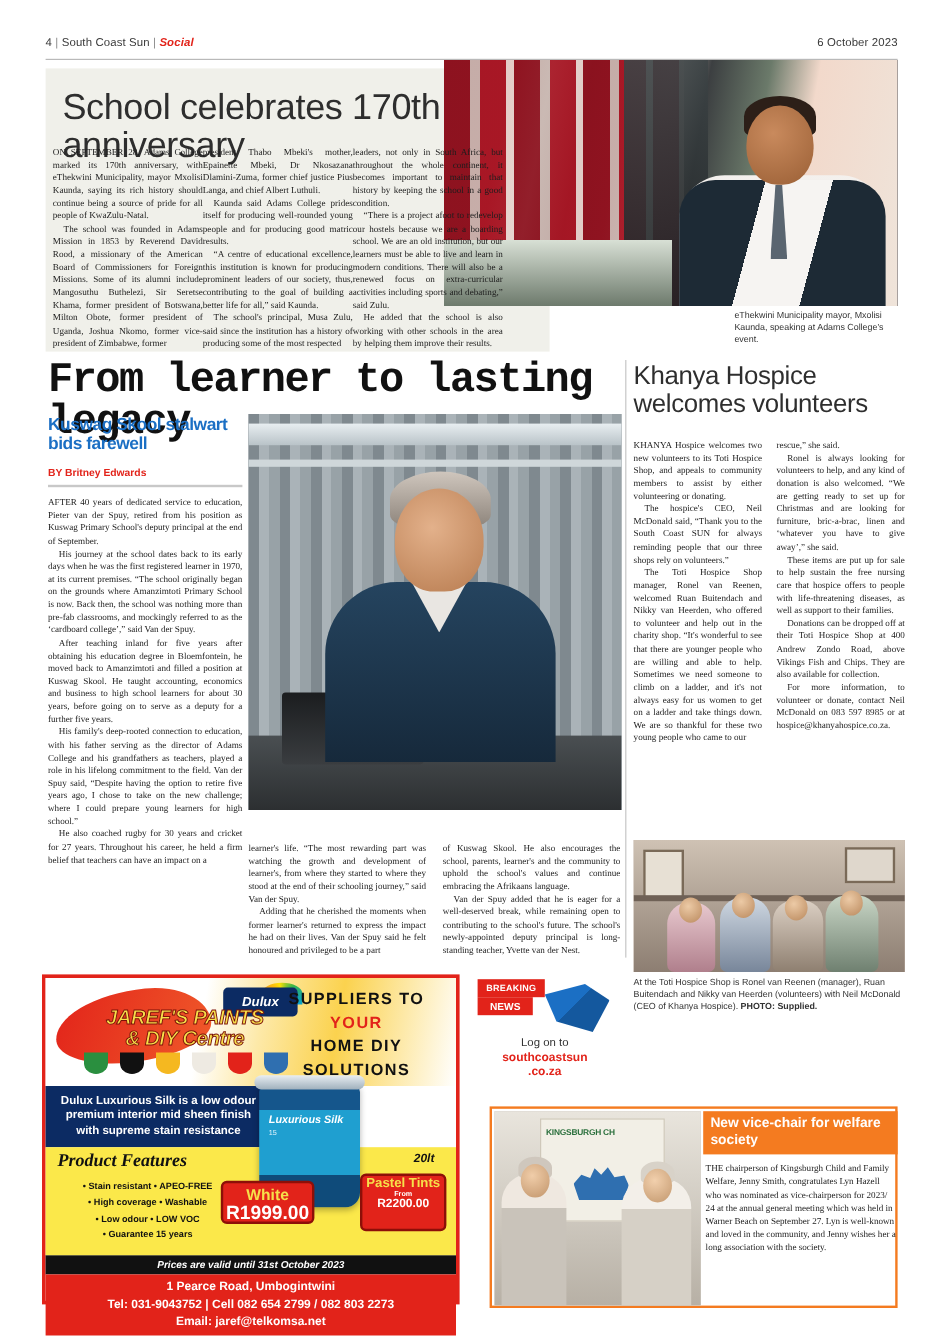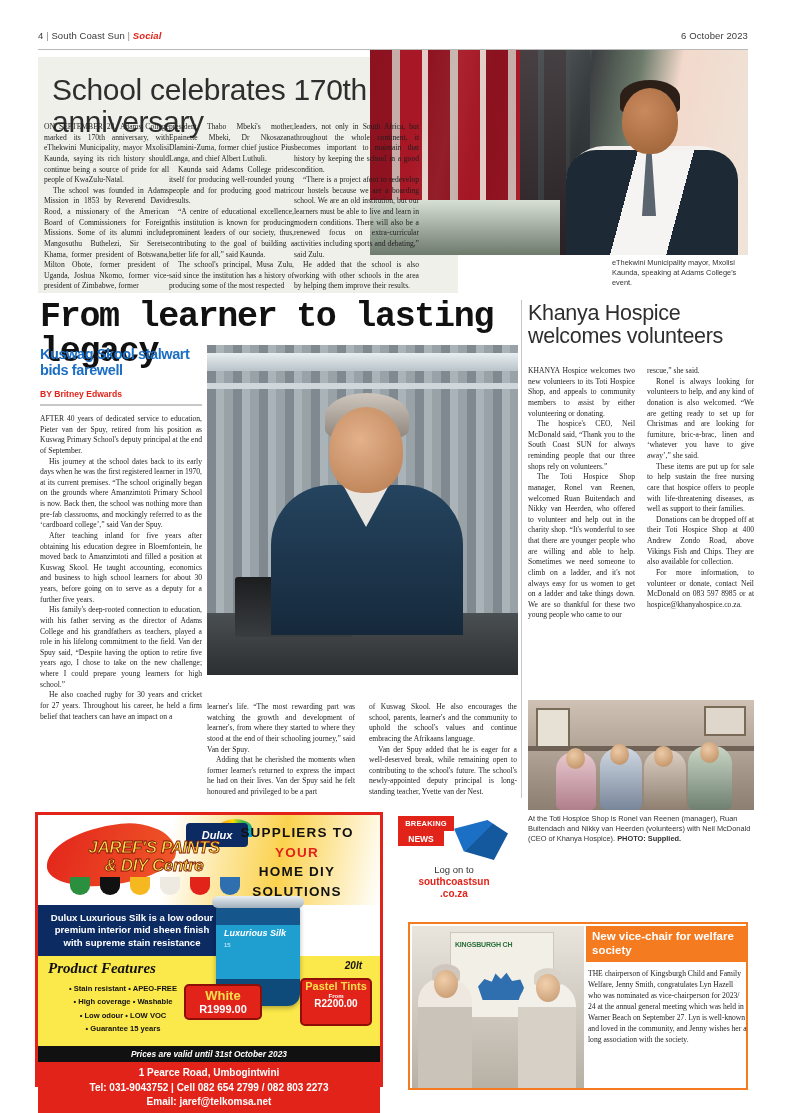--- a/index.html
+++ b/index.html
@@ -200,21 +200,21 @@
     font-size:9.6px; font-weight:bold; line-height:1.3; width:188px;}
   .jf-yellow { position:relative; background:#fbe84a; height:90px; }
   .jf-pf { position:absolute; left:10px; top:4px; font-size:15px; font-weight:bold;
     font-family:"Liberation Serif", serif; color:#111; font-style:italic;}
   .jf-feat { position:absolute; left:10px; top:26px; width:150px; font-size:7.6px;
     font-weight:bold; line-height:1.72; color:#111;}
   .jf-feat div { text-align:center; }
   .jf-white-badge { position:absolute; left:146px; top:28px; width:78px; height:36px;
     background:#e2231a; border:2px solid #8d0f08; border-radius:5px; text-align:center;
     color:#f6e04a; font-size:13px; font-weight:bold; padding-top:2px;}
-  .jf-white-badge span { display:block; color:#fff; font-size:11px;}
+  .jf-white-badge span { display:block; color:#fff; font-size:16px;}
   .jf-pastel { position:absolute; right:8px; top:22px; width:72px; height:48px;
     background:#e2231a; border:2px solid #8d0f08; border-radius:5px; text-align:center;
     color:#f6e04a; font-size:11px; font-weight:bold; line-height:1.05; padding-top:1px;}
   .jf-pastel .from { color:#fff; font-size:6px; display:block; }
   .jf-pastel .amt { color:#fff; font-size:10px; display:block; }
   .jf-20lt { position:absolute; right:18px; top:4px; font-size:10px; font-style:italic;
     font-weight:bold; color:#111;}
   .jf-tin { position:absolute; left:178px; top:-54px; width:84px; height:104px;
     background: linear-gradient(180deg,#15568c 0 22%,#1f9fd0 22% 74%,#0f4b7a 74% 100%);
     border-radius:8px 8px 12px 12px; box-shadow:0 2px 5px rgba(0,0,0,.3);}

